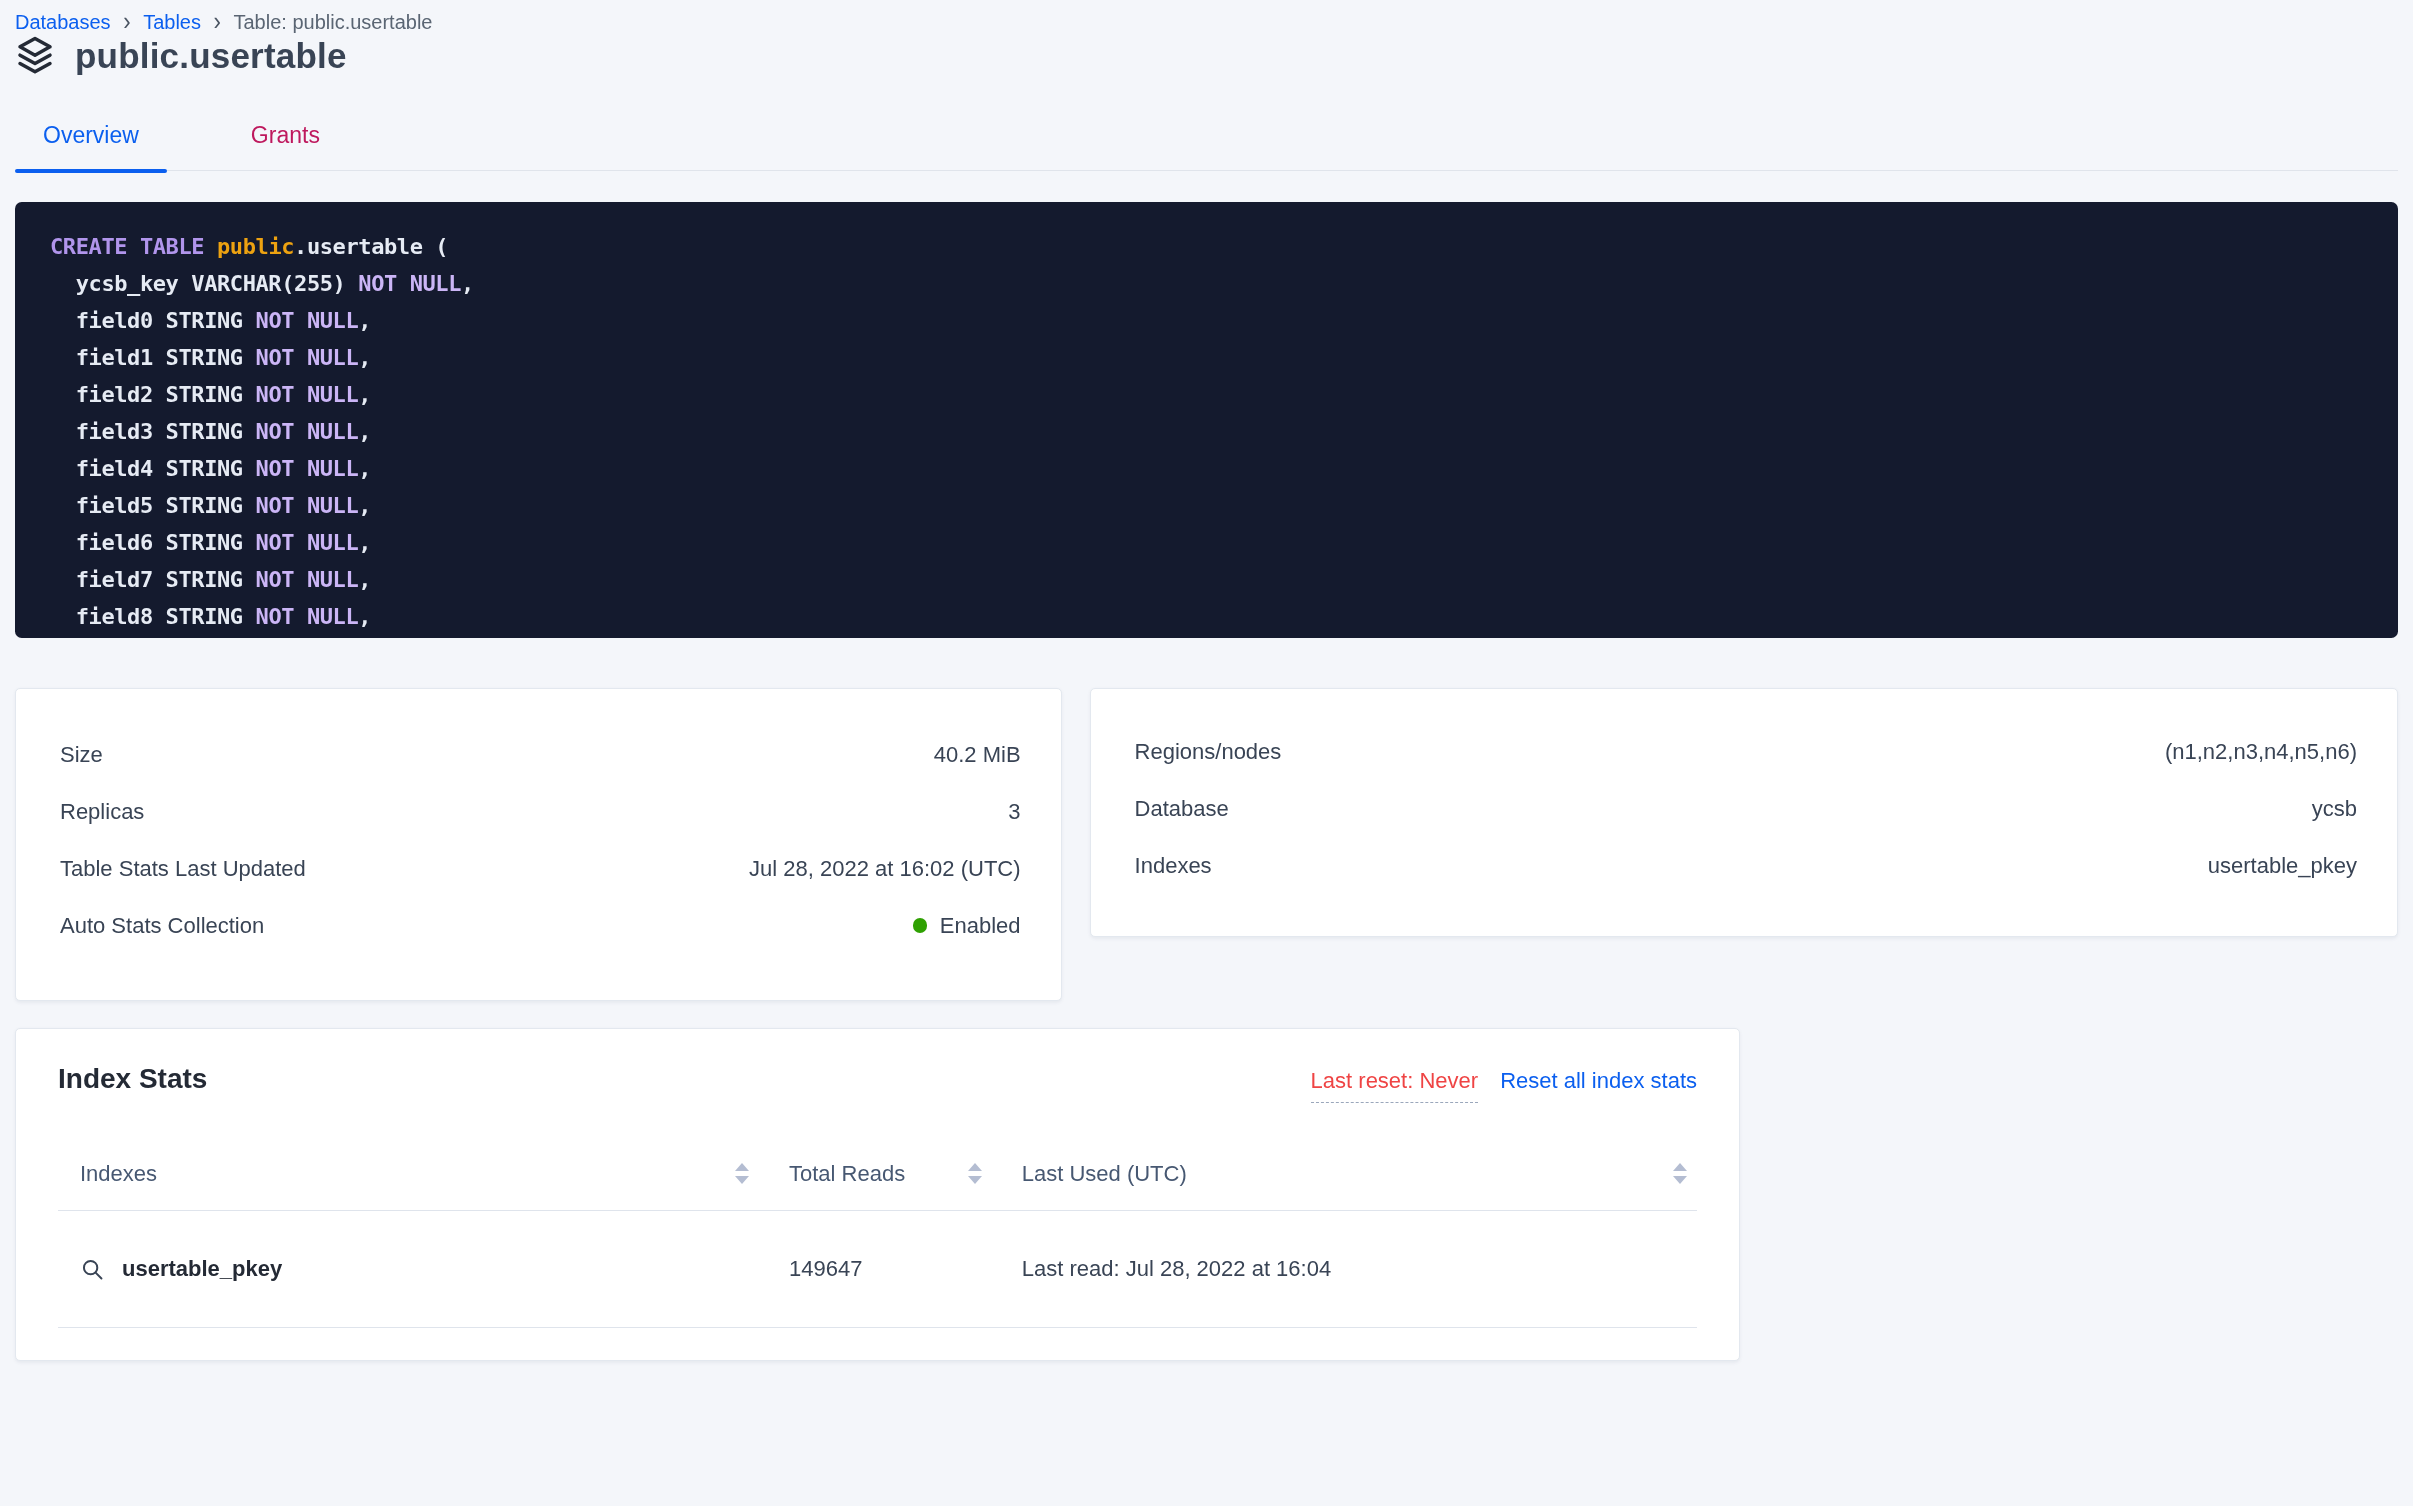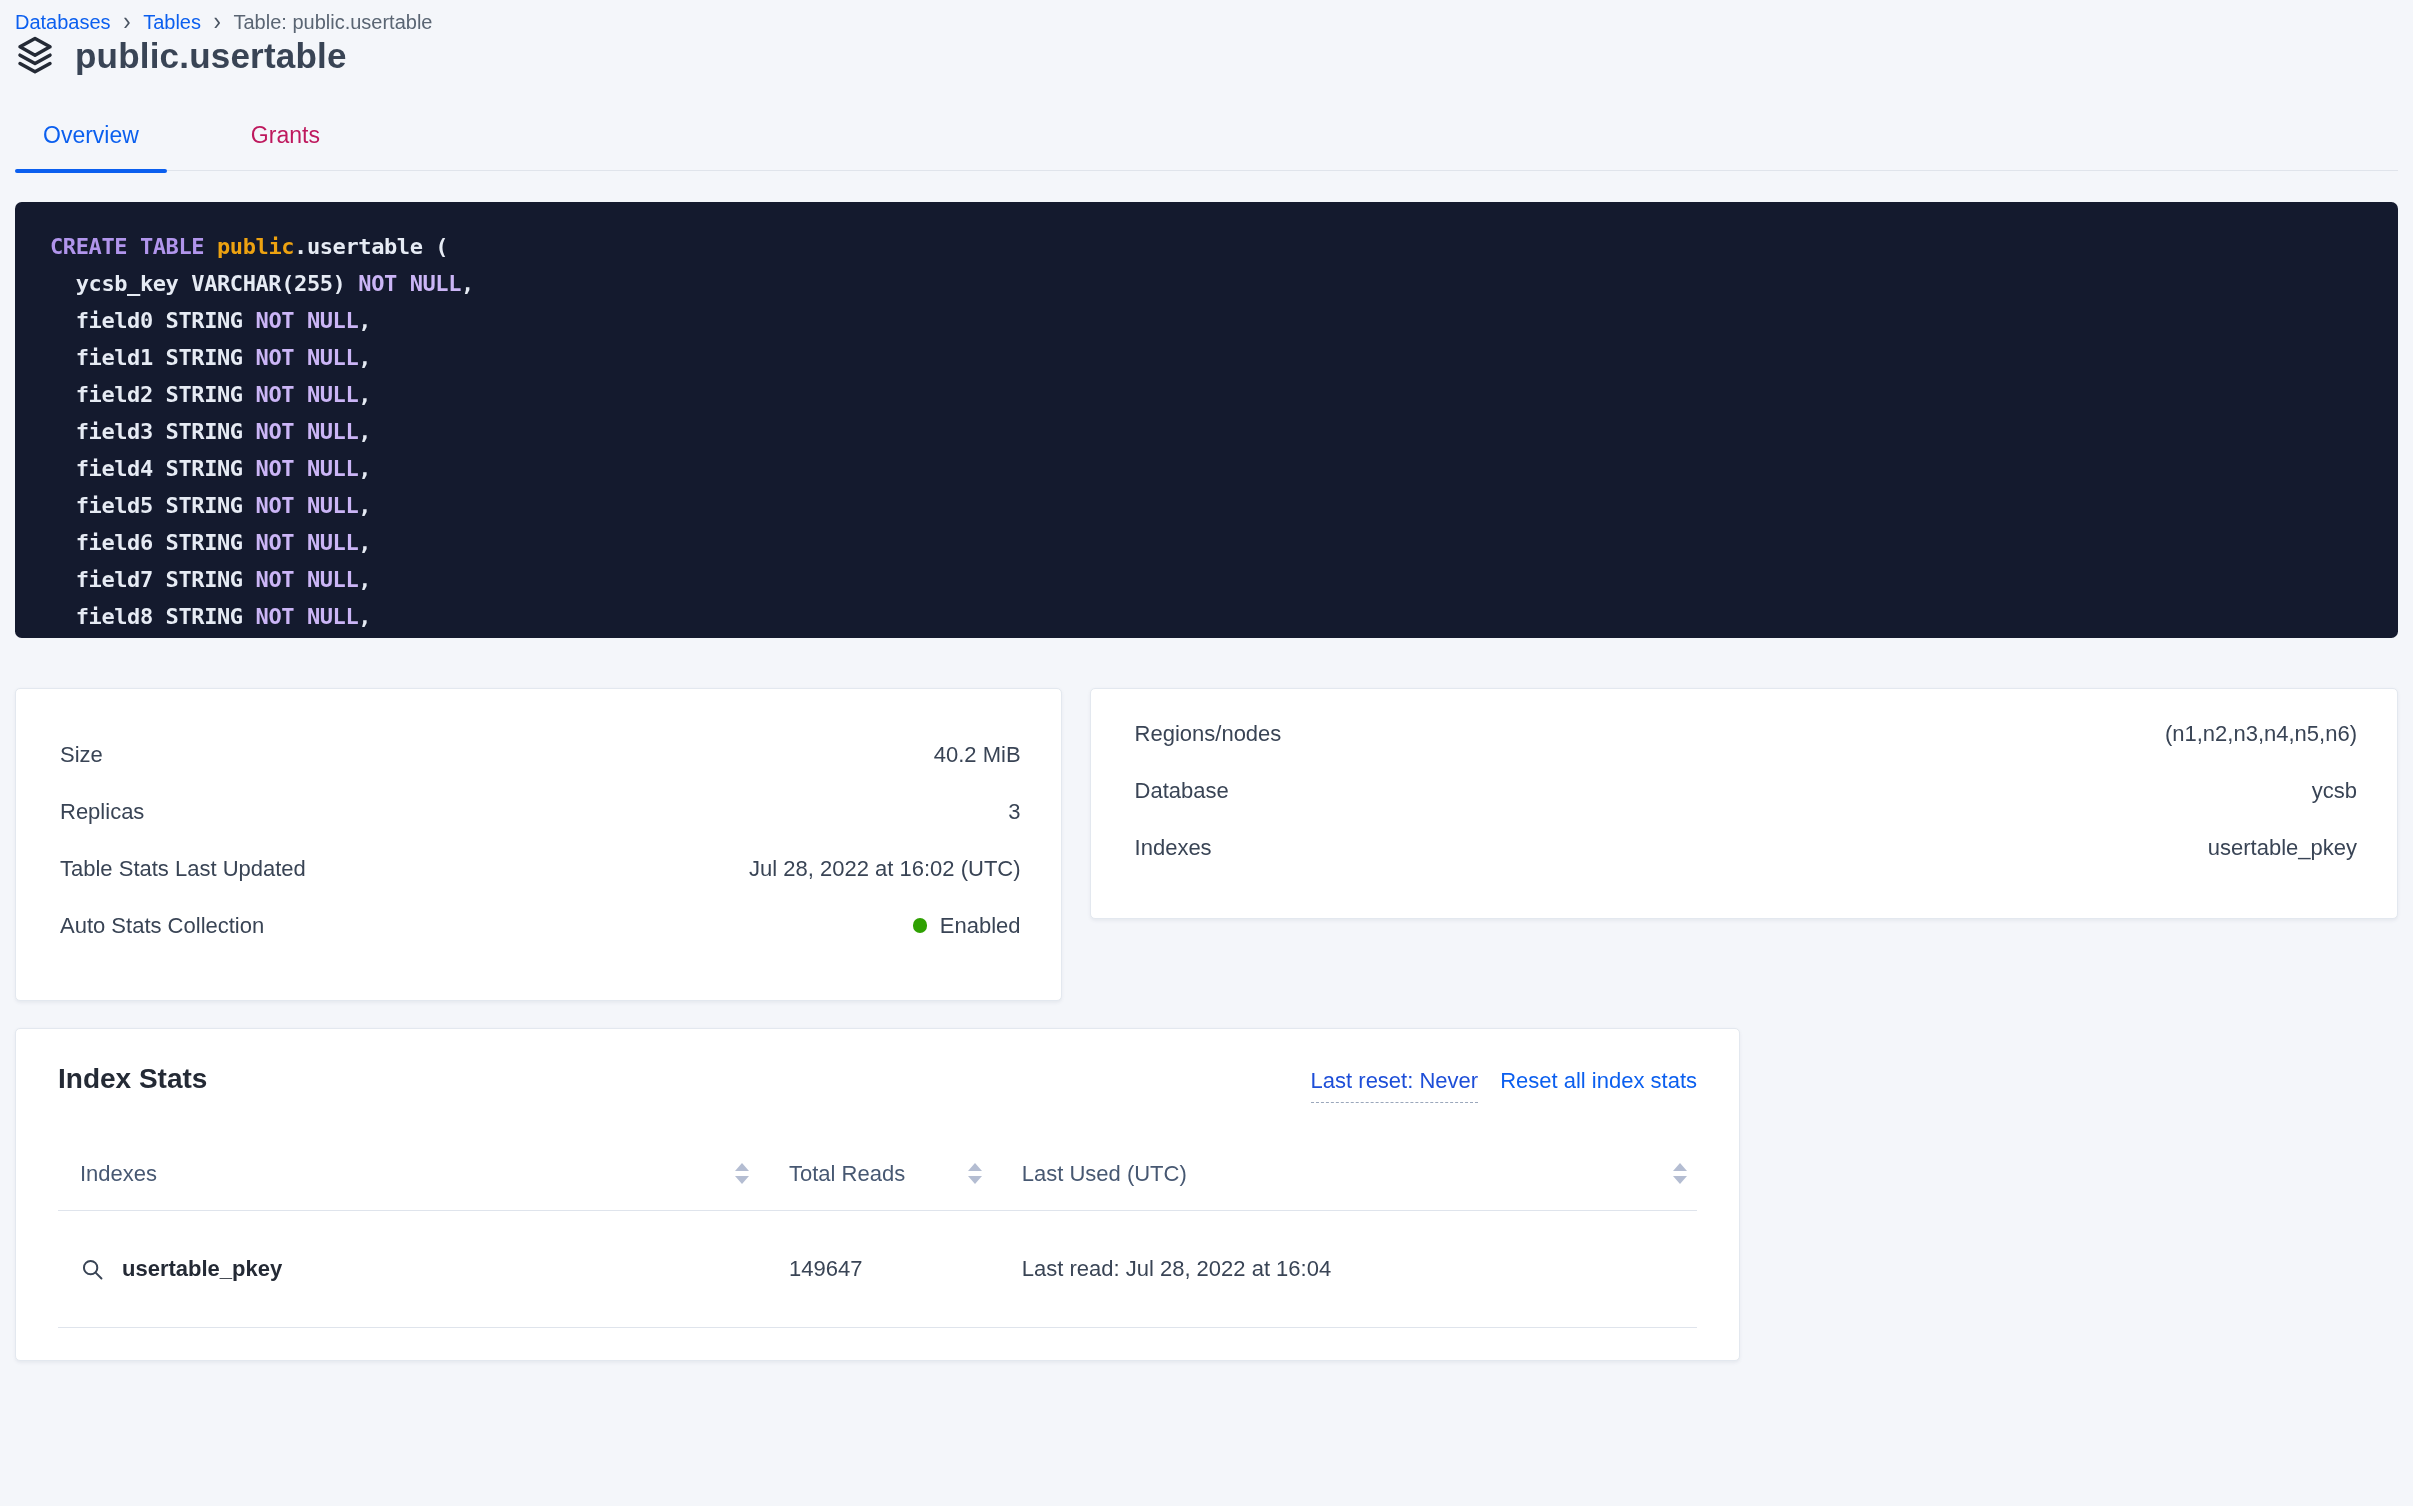--- a/index.html
+++ b/index.html
@@ -45,32 +45,32 @@
   .tok-kw2    { color: #cbb5f6; }
   .tok-schema { color: #eda211; }
 
   
   .card {
     background: #fff; border: 0.8px solid #e3e8ef; border-radius: 5px;
     box-shadow: 0 1.7px 3.4px rgba(62,76,94,0.07);
   }
   .cards-row { margin-top: 50px; display: flex; gap: 28px; align-items: flex-start; }
   .details-card.left  { width: 1047px; padding: 37px 0 46px; }
-  .details-card.right { width: 1309px; padding: 16px 0 42px; }
+  .details-card.right { width: 1309px; padding: 34px 0 42px; }
   .drow { height: 57px; display: flex; align-items: center; justify-content: space-between;
           padding: 0 40px 0 44px; font-size: 22px; color: #394455; }
   .dvalue { display: flex; align-items: center; gap: 12.6px; }
   .status-dot { width: 14.3px; height: 14.3px; border-radius: 50%; background: #2fa102; }
 
   
   .index-card { margin-top: 27px; width: 1725px; height: 333px; padding: 34px 42px 0; }
   .index-head { display: flex; justify-content: space-between; align-items: flex-start; height: 39px; }
   .index-head h2 { margin: 0; font-size: 28px; font-weight: 700; color: #242a35; }
   .index-head-right { display: flex; align-items: baseline; gap: 22px; font-size: 22px; margin-top: 5px; }
-  .last-reset { color: #1d4ed8; border-bottom: 1.7px dashed #9aa7bb; padding-bottom: 7.6px; }
+  .last-reset { color: #ef4444; border-bottom: 1.7px dashed #9aa7bb; padding-bottom: 7.6px; }
   .reset-link { color: #0b5fef; cursor: pointer; }
 
   .itable { margin-top: 35px; }
   .thead { display: flex; align-items: center; height: 74px; border-bottom: 1.7px solid #dfe4ec;
            color: #475872; font-size: 22px; }
   .th { display: flex; align-items: center; justify-content: space-between; }
   .c1 { width: 44.6%; padding-left: 22px; }
   .c2 { width: 14.2%; }
   .c3 { width: 41.2%; }
   .sort { display: flex; flex-direction: column; gap: 5px; cursor: pointer; }

